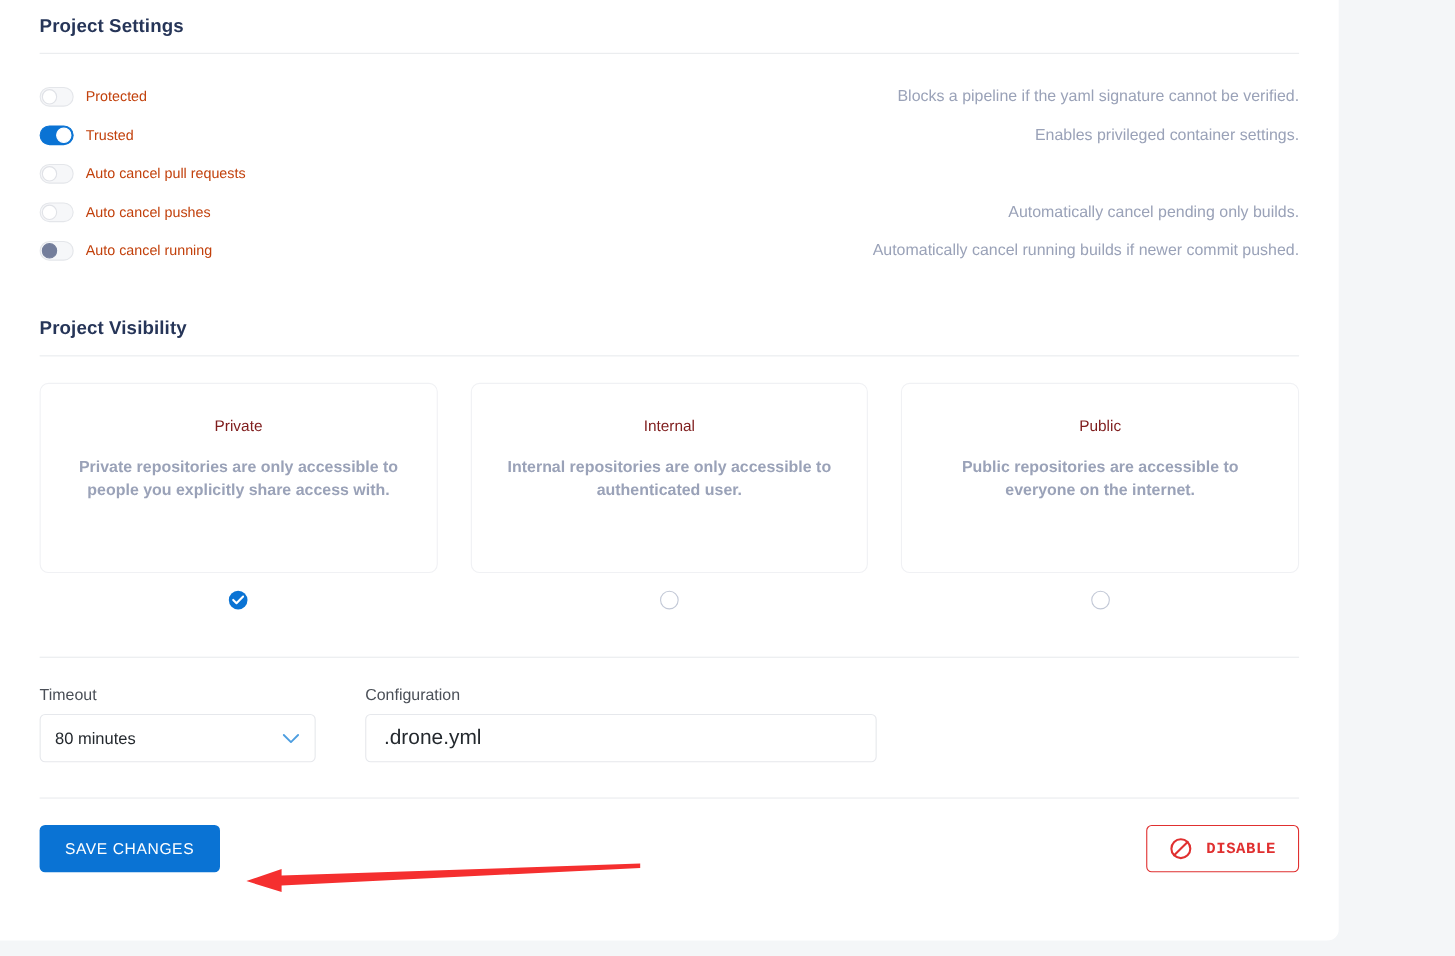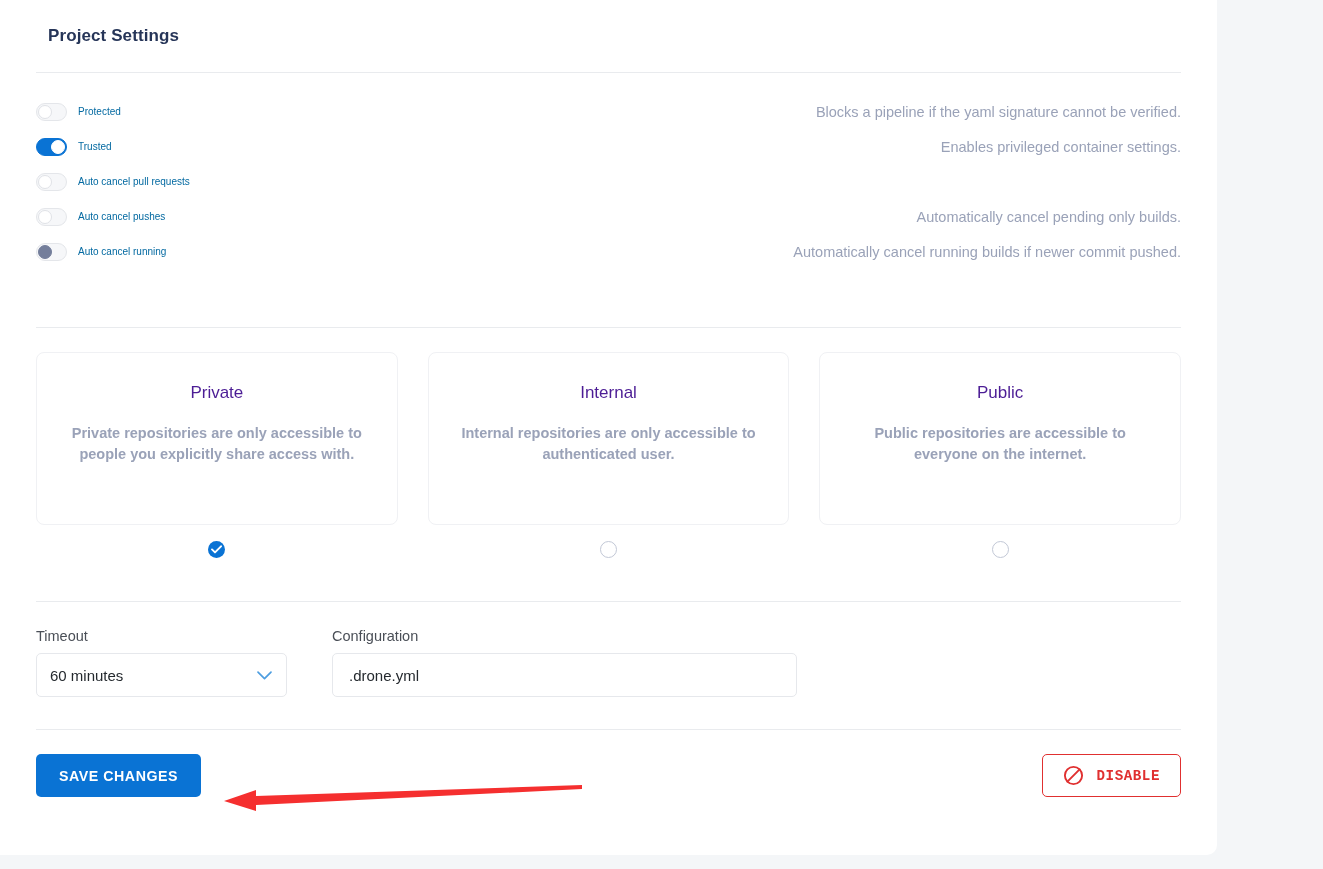--- a/index.html
+++ b/index.html
@@ -26,21 +26,21 @@
     border-bottom-right-radius: 10px;
     box-sizing: border-box;
     padding: 0 36px;
   }
 
   .section-title {
     font-size: 17px;
     font-weight: bold;
     color: #263558;
     letter-spacing: 0.1px;
-    margin: 12px;
+    margin: 0;
     padding: 0;
   }
 
   .hr {
     height: 1px;
     background: #e9ebee;
     width: 100%;
   }
 
   
@@ -87,22 +87,22 @@
     left: auto;
     right: 1px;
     background: #ffffff;
     border-color: #ffffff;
   }
   .toggle.muted .knob {
     background: #747e9b;
     border-color: #747e9b;
   }
   .toggle-label {
-    font-size: 10px;
-    color: #0369a1;
+    font-size: 13px;
+    color: #c2410c;
     white-space: nowrap;
   }
   .toggle-desc {
     margin-left: auto;
     font-size: 14.5px;
     color: #9aa2b8;
     white-space: nowrap;
     text-align: center;
   }
 
@@ -117,22 +117,22 @@
     height: 173px;
     border: 1px solid #f0f1f4;
     border-radius: 8px;
     background: #ffffff;
     box-sizing: border-box;
     padding: 30px 22px 0 22px;
     text-align: center;
     cursor: pointer;
   }
   .vis-card-title {
-    font-size: 17px;
-    color: #4c1d95;
+    font-size: 14px;
+    color: #7f1d1d;
     margin-bottom: 20px;
   }
   .vis-card-desc {
     font-size: 14.5px;
     line-height: 21px;
     color: #9aa2b8;
     font-weight: bold;
   }
   .vis-radios {
     display: flex;
@@ -199,21 +199,21 @@
     border-radius: 5px;
     box-sizing: border-box;
     display: flex;
     align-items: center;
     padding: 0 16px;
     background: #fff;
   }
   .text-box input {
     border: none;
     outline: none;
-    font-size: 15px;
+    font-size: 19px;
     color: #24292e;
     font-family: "Liberation Sans", sans-serif;
     width: 100%;
     background: transparent;
     padding: 0;
   }
 
   
   .footer-row {
     display: flex;
@@ -221,21 +221,21 @@
     width: 100%;
   }
   .btn-save {
     background: #0a73d4;
     color: #ffffff;
     border: none;
     border-radius: 5px;
     height: 43px;
     padding: 0 23px;
     font-size: 14.2px;
-    font-weight: bold;
+    font-weight: normal;
     letter-spacing: 0.55px;
     font-family: "Liberation Sans", sans-serif;
     cursor: pointer;
   }
   .btn-disable {
     margin-left: auto;
     background: #ffffff;
     color: #e03030;
     border: 1px solid #e03030;
     border-radius: 5px;
@@ -315,20 +315,21 @@
     <div class="toggle-left">
       <div class="toggle muted">
           <span class="knob"></span>
         </div>
       <span class="toggle-label">Auto cancel running</span>
     </div>
     <span class="toggle-desc">Automatically cancel running builds if newer commit pushed.</span>
   </div>
 
   <div style="height:44px"></div>
+  <h2 class="section-title">Project Visibility</h2>
   <div style="height:14px"></div>
   <div class="hr"></div>
   <div style="height:24px"></div>
 
   <div class="vis-cards">
     <div class="vis-card">
       <div class="vis-card-title">Private</div>
       <div class="vis-card-desc">Private repositories are only accessible to people you explicitly share access with.</div>
     </div>
     <div class="vis-card">
@@ -358,21 +359,21 @@
   </div>
 
   <div style="height:43px"></div>
   <div class="hr"></div>
   <div style="height:26px"></div>
 
   <div class="fields-row">
     <div>
       <div class="field-label">Timeout</div>
       <div class="select-box">
-        <span class="select-value">60 minutes</span>
+        <span class="select-value">80 minutes</span>
         <svg width="17" height="11" viewBox="0 0 17 11">
           <path d="M2 2.2 L8.5 8.6 L15 2.2" stroke="#4e9ee0" stroke-width="1.7" fill="none" stroke-linecap="round" stroke-linejoin="round"></path>
         </svg>
       </div>
     </div>
     <div>
       <div class="field-label">Configuration</div>
       <div class="text-box">
         <input type="text" value=".drone.yml" placeholder=".drone.yml" style="">
       </div>

